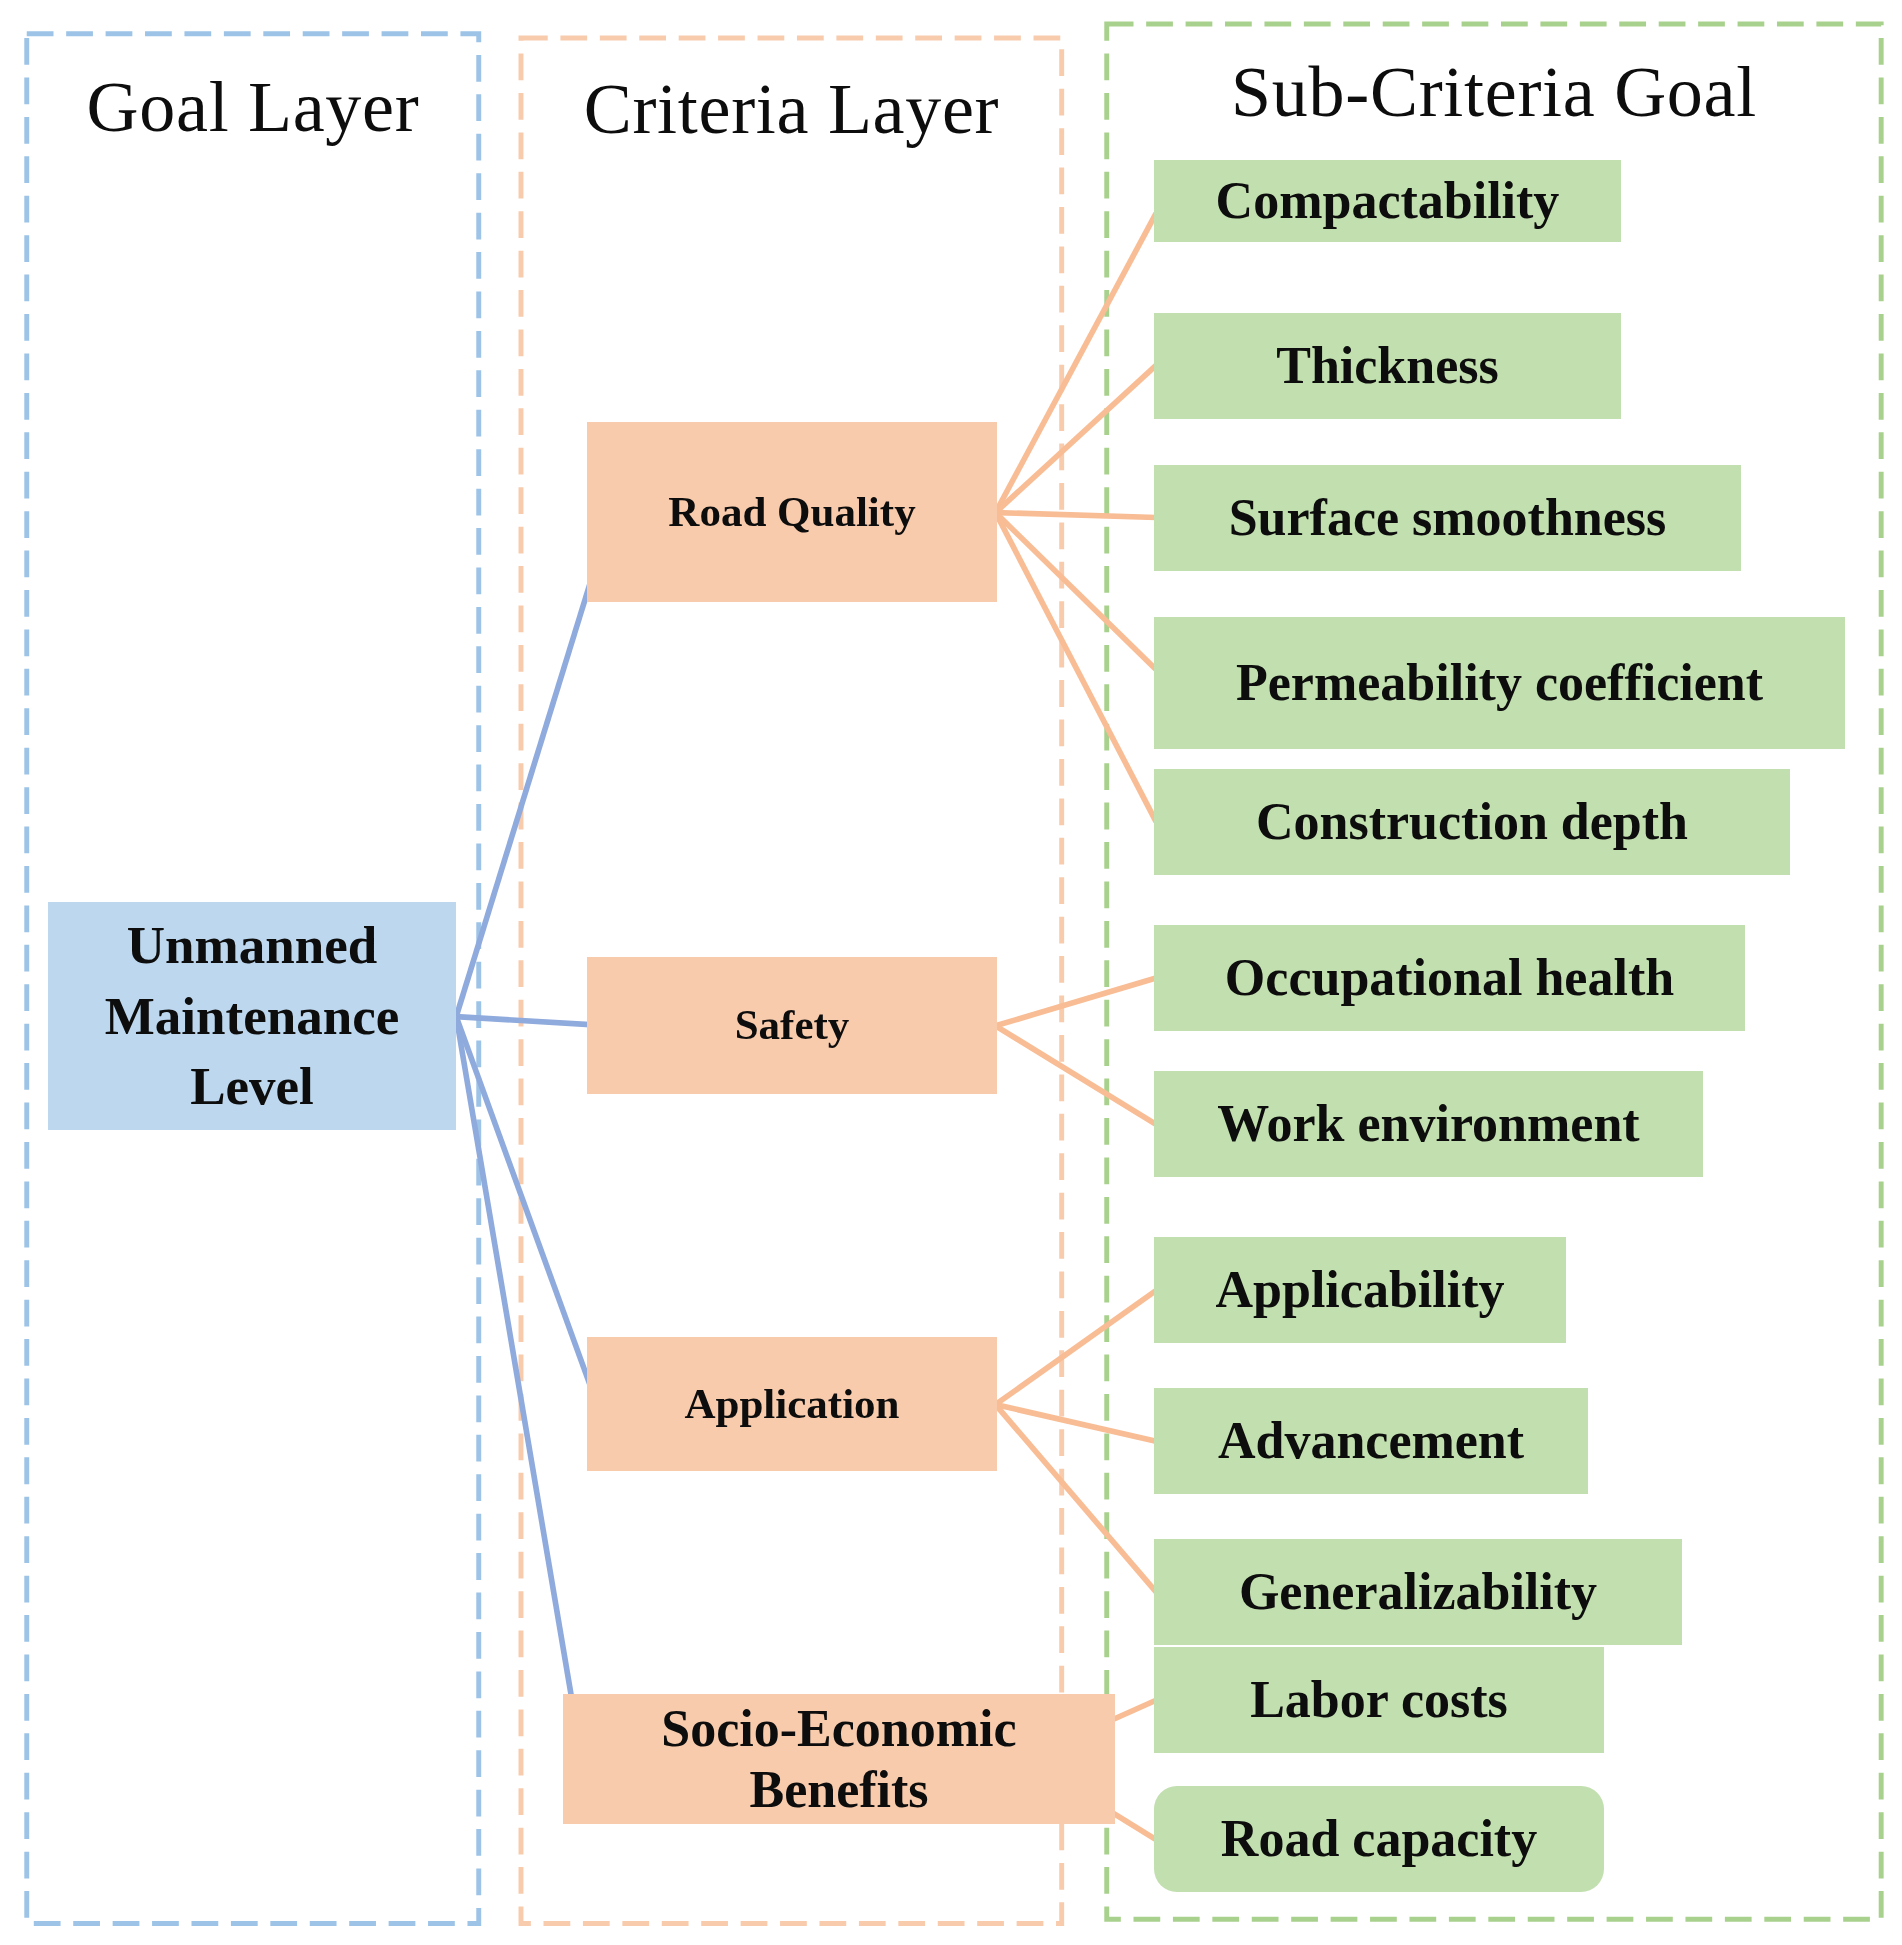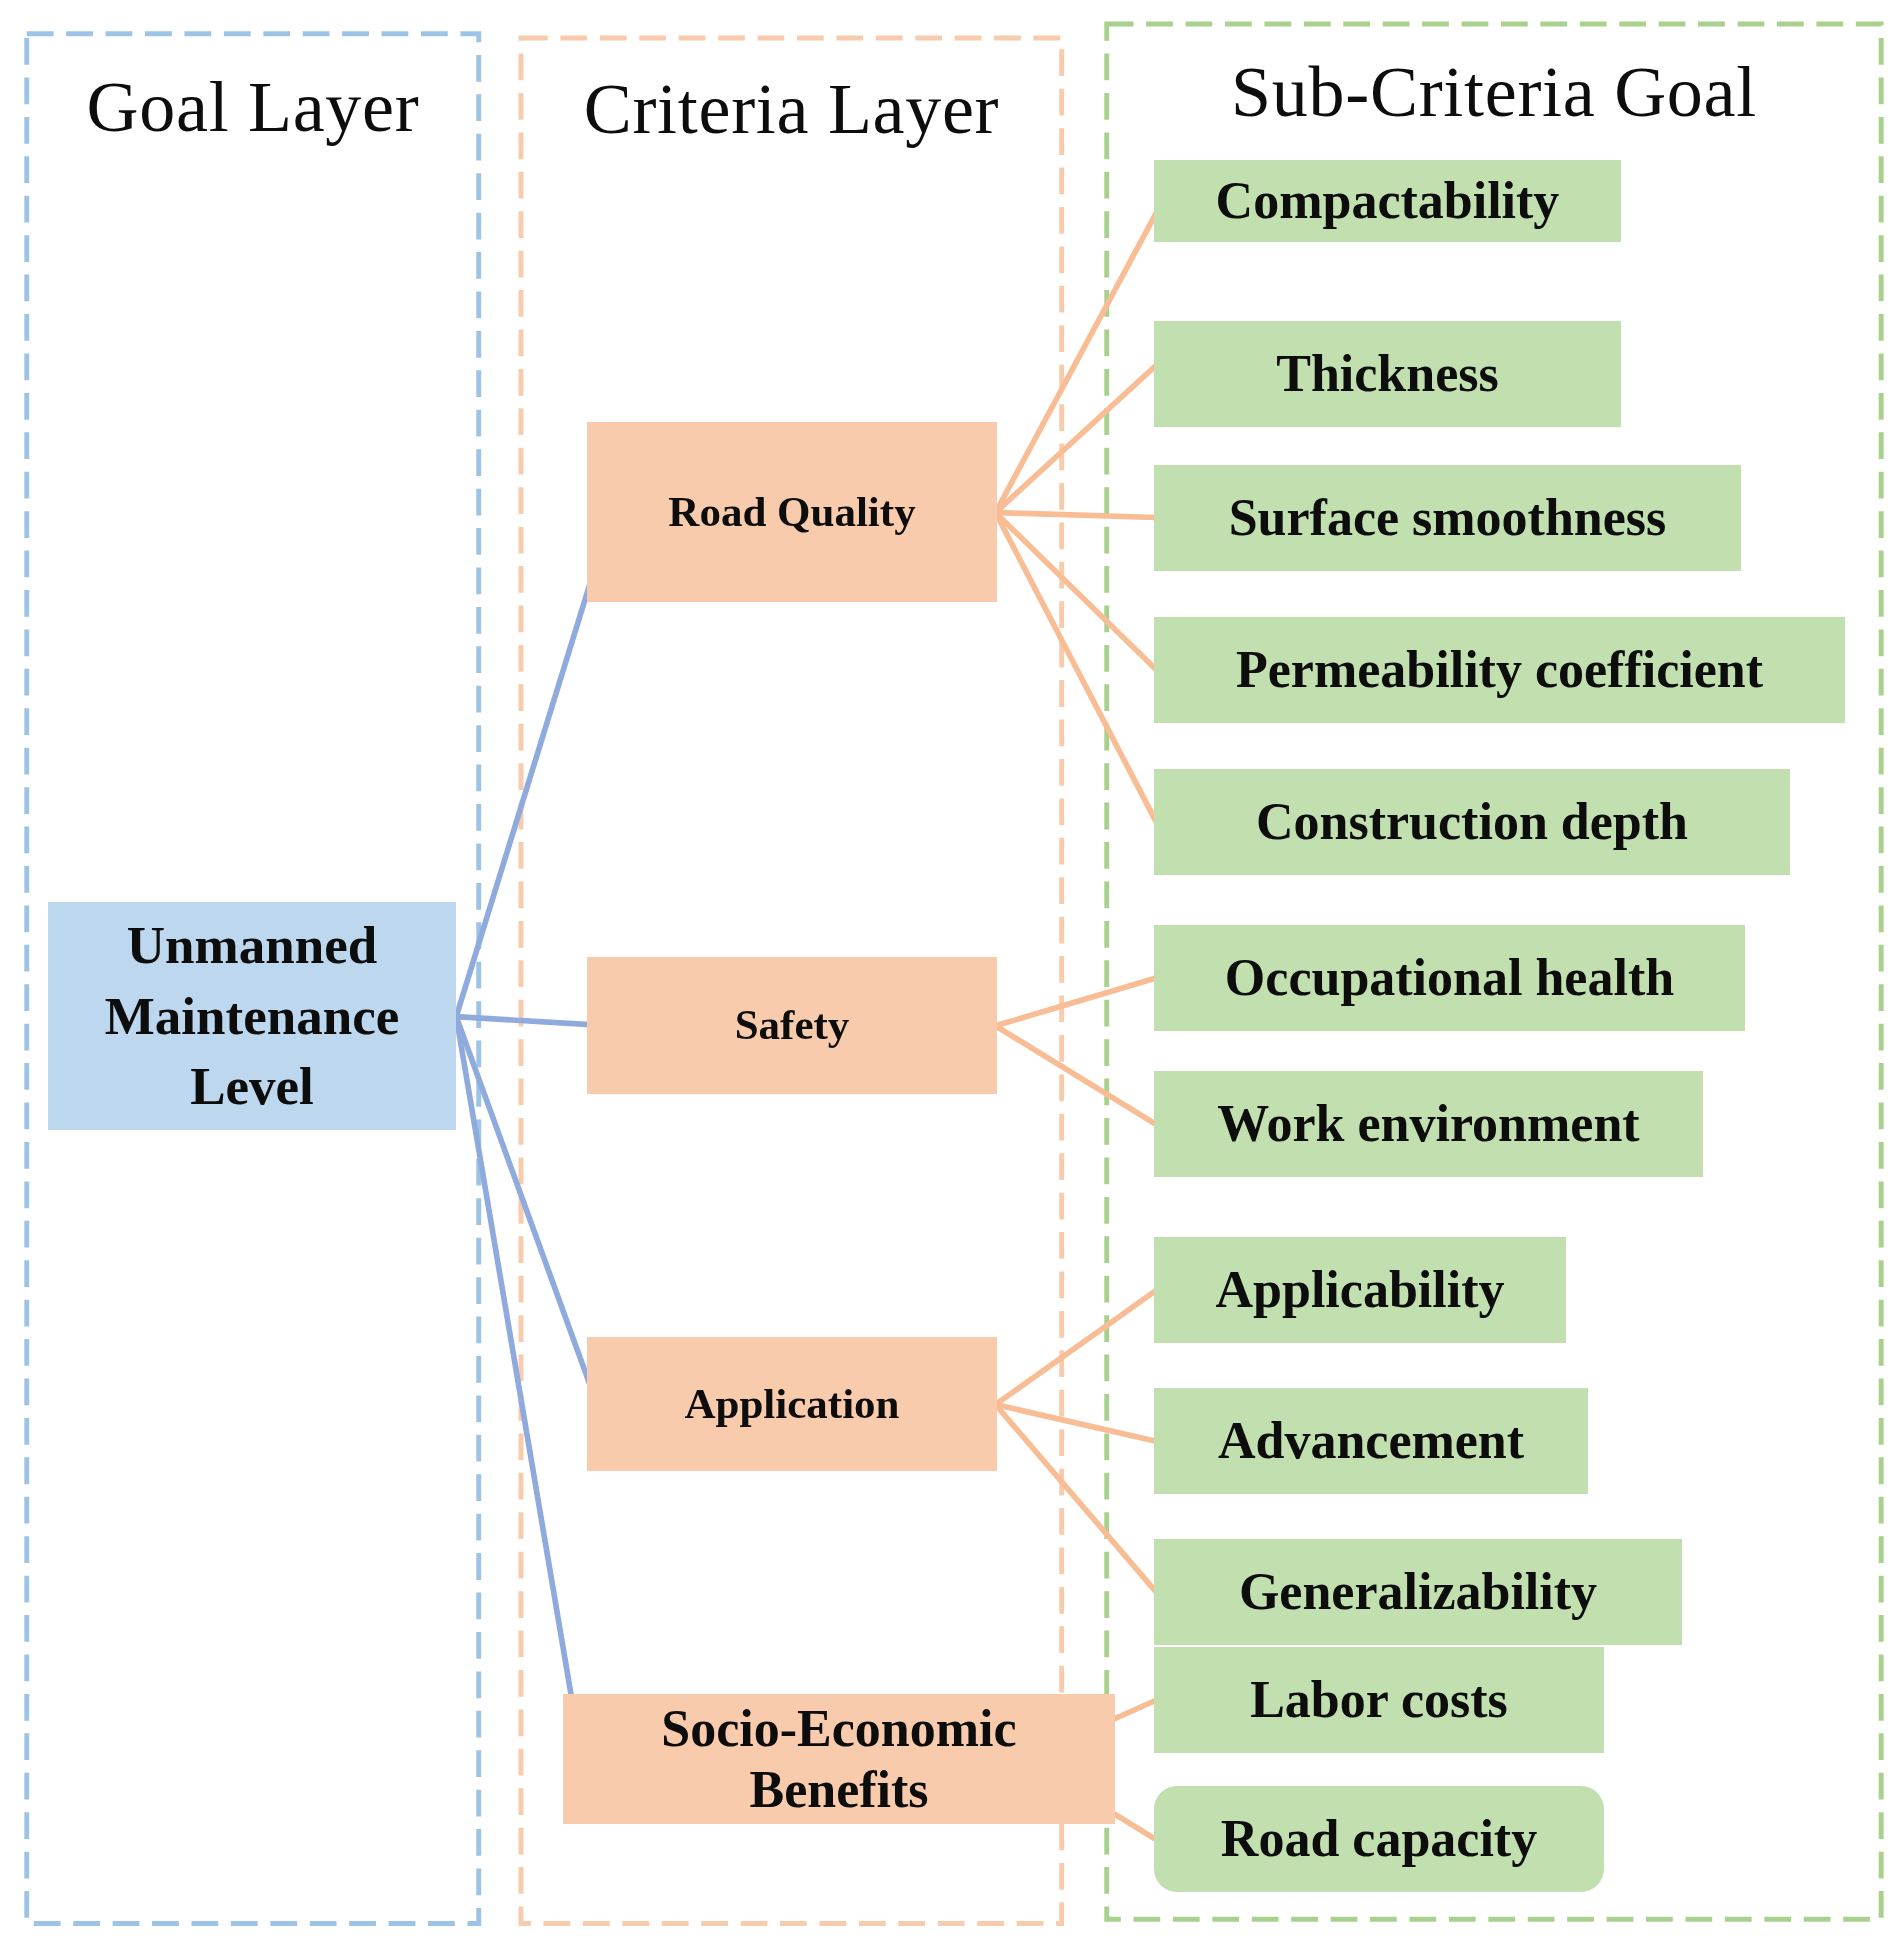--- a/index.html
+++ b/index.html
@@ -36,23 +36,23 @@
   #title-criteria{left:521px; top:70px; width:541px;}
   #title-sub{left:1107px; top:53px; width:774px;}
 
   #goal-box{left:48px; top:902px; width:408px; height:228px;}
   #crit-0{left:587px; top:422px;  width:410px; height:180px;}
   #crit-1{left:587px; top:957px; width:410px; height:137px;}
   #crit-2{left:587px; top:1337px; width:410px; height:134px;}
   #crit-3{left:563px; top:1694px; width:552px; height:130px; font-size:52px;}
 
   #sub-0{left:1154px; top:160px;  width:467px; height:82px;}
-  #sub-1{left:1154px; top:313px;  width:467px; height:106px;margin-top:8px;}
+  #sub-1{left:1154px; top:313px;  width:467px; height:106px;}
   #sub-2{left:1154px; top:465px;  width:587px; height:106px;}
-  #sub-3{left:1154px; top:617px;  width:691px; height:106px;}
+  #sub-3{left:1154px; top:617px;  width:691px; height:132px;}
   #sub-4{left:1154px; top:769px; width:636px; height:106px;}
   #sub-5{left:1154px; top:925px; width:591px; height:106px;}
   #sub-6{left:1154px; top:1071px; width:549px; height:106px;}
   #sub-7{left:1154px; top:1237px; width:412px; height:106px;}
   #sub-8{left:1154px; top:1388px; width:434px; height:106px;}
   #sub-9{left:1154px; top:1539px; width:528px; height:106px;}
   #sub-10{left:1154px; top:1647px; width:450px; height:106px;}
   #sub-11{left:1154px; top:1786px; width:450px; height:106px;border-radius:23px;}
 </style>
 </head>

